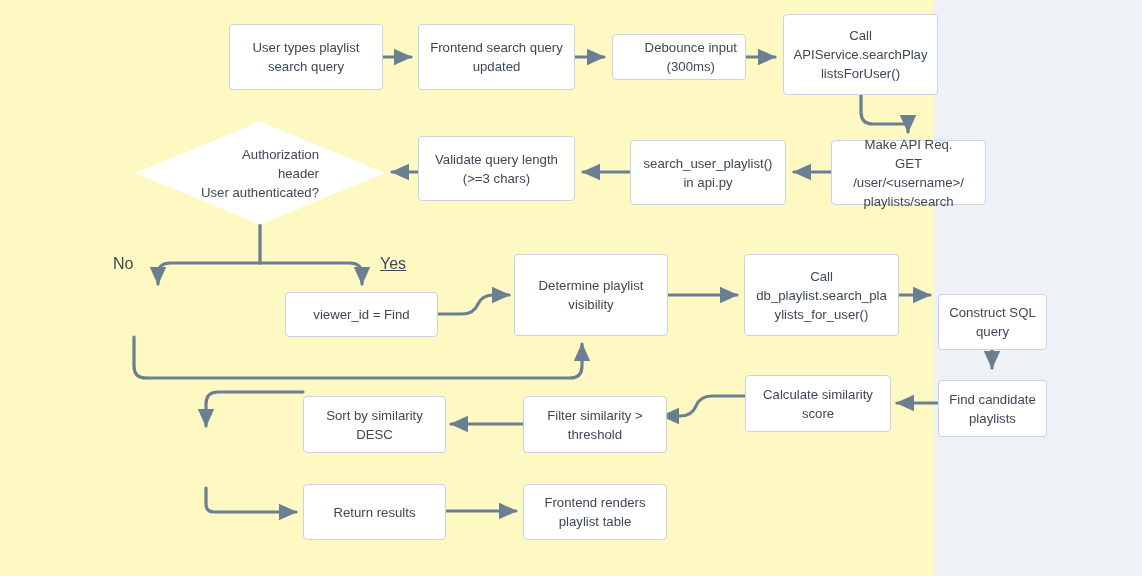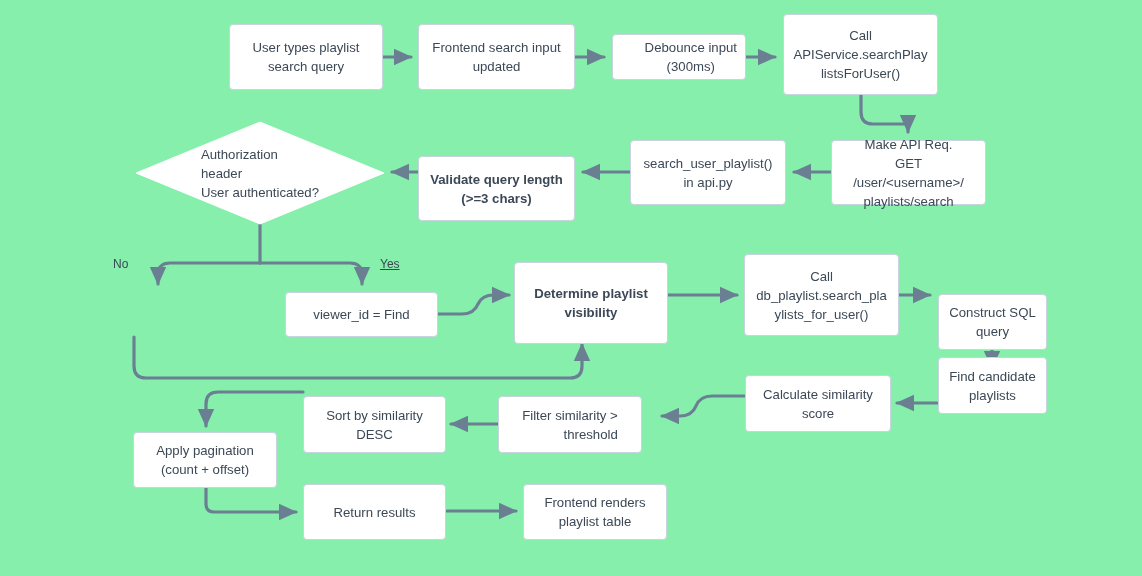--- a/index.html
+++ b/index.html
@@ -8,23 +8,23 @@
   }
   body {
     width: 1142px;
     height: 576px;
     background: #eef2f6;
     font-family: "Liberation Sans", sans-serif;
     overflow: hidden;
   }
   #canvas {
     position: relative;
-    width: 1142px;
+    width: 934px;
     height: 576px;
-    background: #86efac;
+    background: #fef9c3;
   }
   #edges {
     position: absolute;
     left: 0;
     top: 0;
     width: 1142px;
     height: 576px;
     pointer-events: none;
   }
   .node {
@@ -60,30 +60,30 @@
   }
   .decision .dlabel {
     position: absolute;
     left: 0;
     top: 0;
     width: 100%;
     height: 100%;
     display: flex;
     align-items: center;
     justify-content: center;
-    text-align: left;
+    text-align: right;
     color: #3c4856;
     font-size: 13.2px;
     line-height: 19px;
     white-space: pre-line;
   }
   .edge-label {
     position: absolute;
     color: #3c4856;
-    font-size: 12px;
+    font-size: 16px;
     line-height: 16px;
     z-index: 3;
     white-space: nowrap;
   }
 </style>
 </head>
 <body>
 
 <div id="canvas">
 
@@ -132,21 +132,21 @@
       <path d="M447,511 L516,511"></path>
     </g>
   </svg>
 
   <div class="node" style="left:229px; top:24px; width:154px; height:66px;">
     <span>User types playlist
 search query</span>
   </div>
 
   <div class="node" style="left:418px; top:24px; width:157px; height:66px;">
-    <span>Frontend search input
+    <span>Frontend search query
 updated</span>
   </div>
 
   <div class="node" style="left:612px; top:34px; width:134px; height:46px;justify-content:flex-end;">
     <span>Debounce input
 (300ms)</span>
   </div>
 
   <div class="node" style="left:783px; top:14px; width:155px; height:81px;">
     <span>Call
@@ -158,21 +158,21 @@
     <span>Make API Req.
 GET /user/&lt;username&gt;/
 playlists/search</span>
   </div>
 
   <div class="node" style="left:630px; top:140px; width:156px; height:65px;">
     <span>search_user_playlist()
 in api.py</span>
   </div>
 
-  <div class="node" style="left:418px; top:156px; width:157px; height:65px;font-weight:bold;">
+  <div class="node" style="left:418px; top:136px; width:157px; height:65px;">
     <span>Validate query length
 (&gt;=3 chars)</span>
   </div>
 
   <div class="decision" style="left:135px; top:121px; width:250px; height:104px;">
     <svg class="dshape" viewBox="0 0 250 104" preserveAspectRatio="none">
       <polygon points="125,1 249,52 125,103 1,52" fill="#ffffff" stroke="#ffffff" stroke-width="1"></polygon>
     </svg>
     <div class="dlabel">Authorization
 header
@@ -184,60 +184,56 @@
   </div>
   <div class="edge-label" style="left:380px; top:256px;text-decoration:underline;">
     <span>Yes</span>
   </div>
 
 
   <div class="node" style="left:285px; top:292px; width:153px; height:45px;">
     <span>viewer_id = Find</span>
   </div>
 
-  <div class="node" style="left:514px; top:262px; width:154px; height:82px;font-weight:bold;">
+  <div class="node" style="left:514px; top:254px; width:154px; height:82px;">
     <span>Determine playlist
 visibility</span>
   </div>
 
   <div class="node" style="left:744px; top:254px; width:155px; height:82px;">
     <span>Call
 db_playlist.search_pla
 ylists_for_user()</span>
   </div>
 
   <div class="node" style="left:938px; top:268px; width:109px; height:56px;margin-top:26px;">
     <span>Construct SQL
 query</span>
   </div>
 
-  <div class="node" style="left:938px; top:357px; width:109px; height:57px;">
+  <div class="node" style="left:938px; top:380px; width:109px; height:57px;">
     <span>Find candidate
 playlists</span>
   </div>
 
   <div class="node" style="left:745px; top:375px; width:146px; height:57px;">
     <span>Calculate similarity
 score</span>
   </div>
 
-  <div class="node" style="left:498px; top:396px; width:144px; height:57px;text-align:right;">
+  <div class="node" style="left:523px; top:396px; width:144px; height:57px;">
     <span>Filter similarity &gt;
 threshold</span>
   </div>
 
   <div class="node" style="left:303px; top:396px; width:143px; height:57px;">
     <span>Sort by similarity
 DESC</span>
   </div>
 
-  <div class="node" style="left:133px; top:432px; width:144px; height:56px;">
-    <span>Apply pagination
-(count + offset)</span>
-  </div>
 
   <div class="node" style="left:303px; top:484px; width:143px; height:56px;">
     <span>Return results</span>
   </div>
 
   <div class="node" style="left:523px; top:484px; width:144px; height:56px;">
     <span>Frontend renders
 playlist table</span>
   </div>
 

